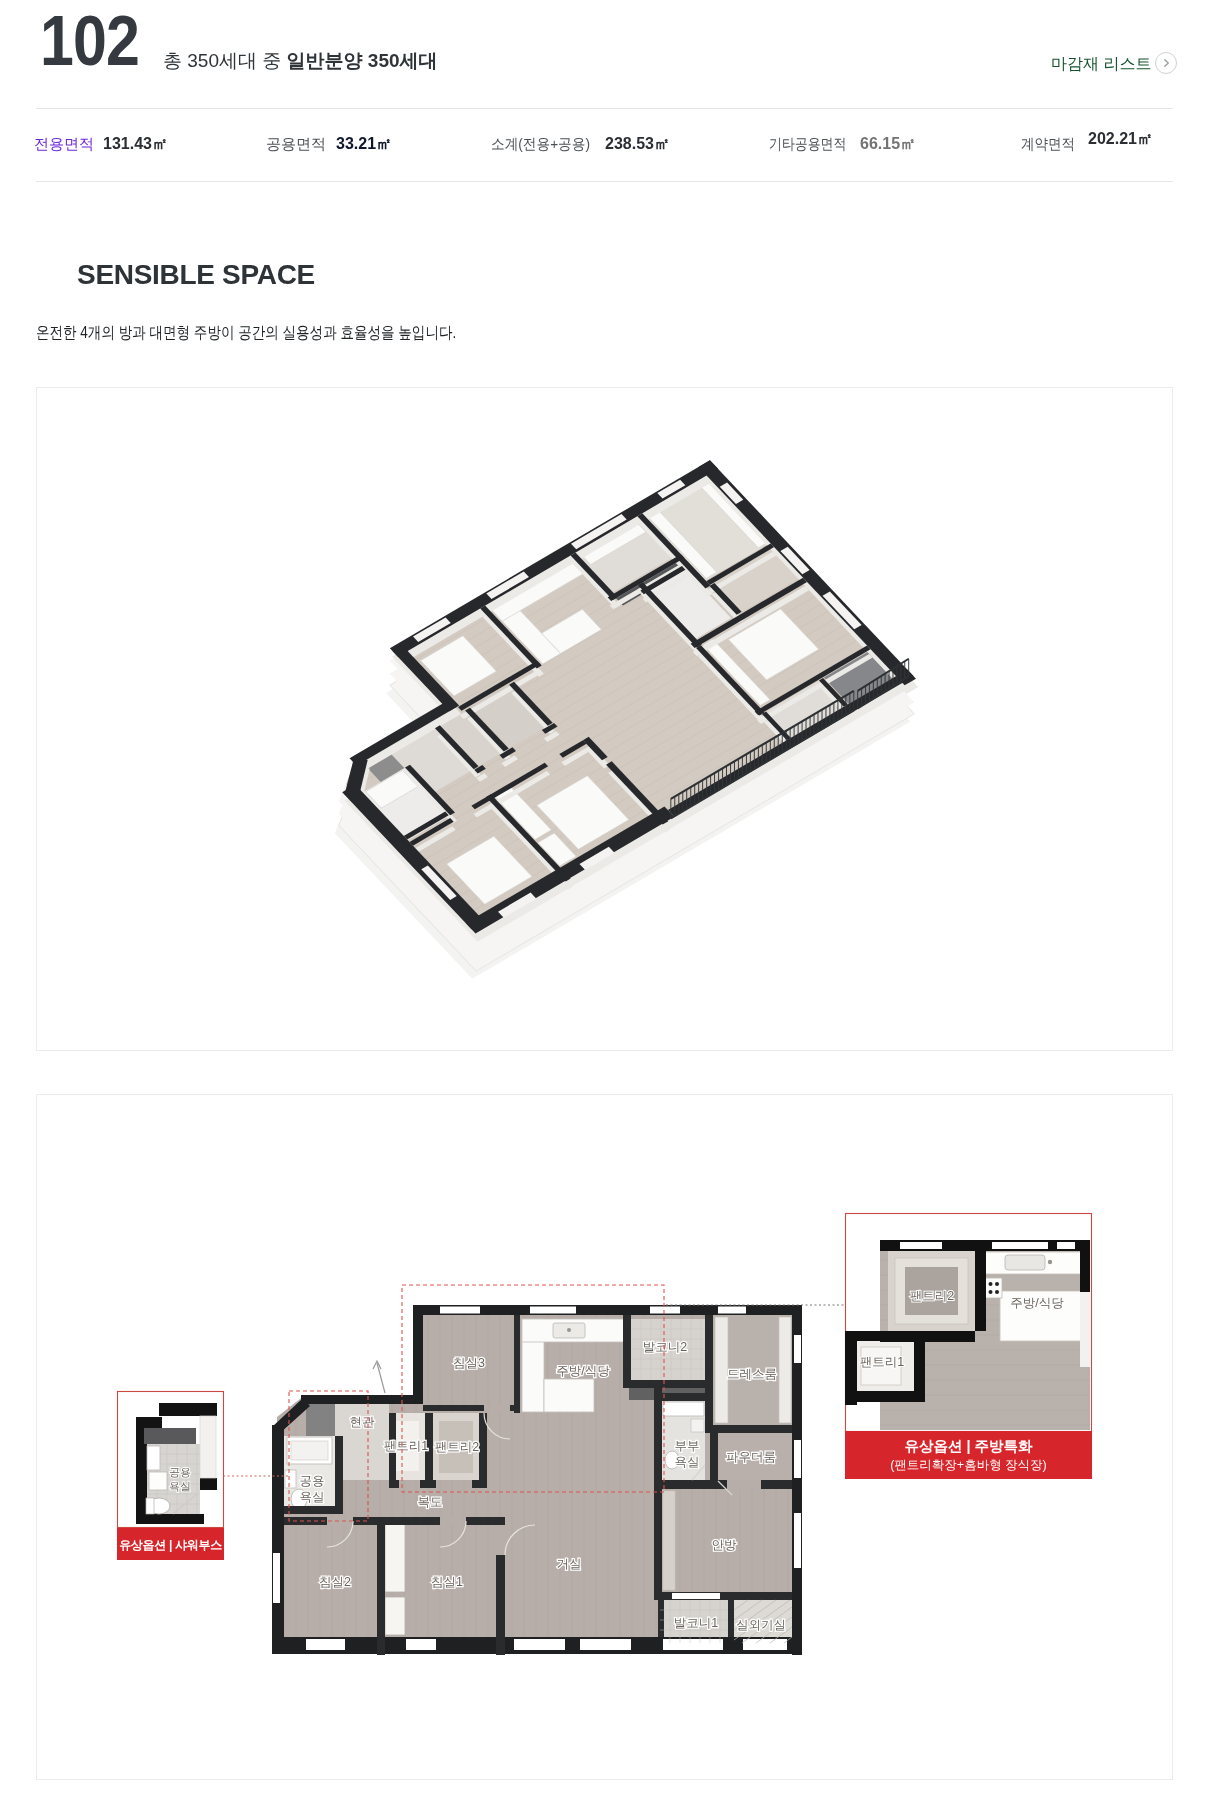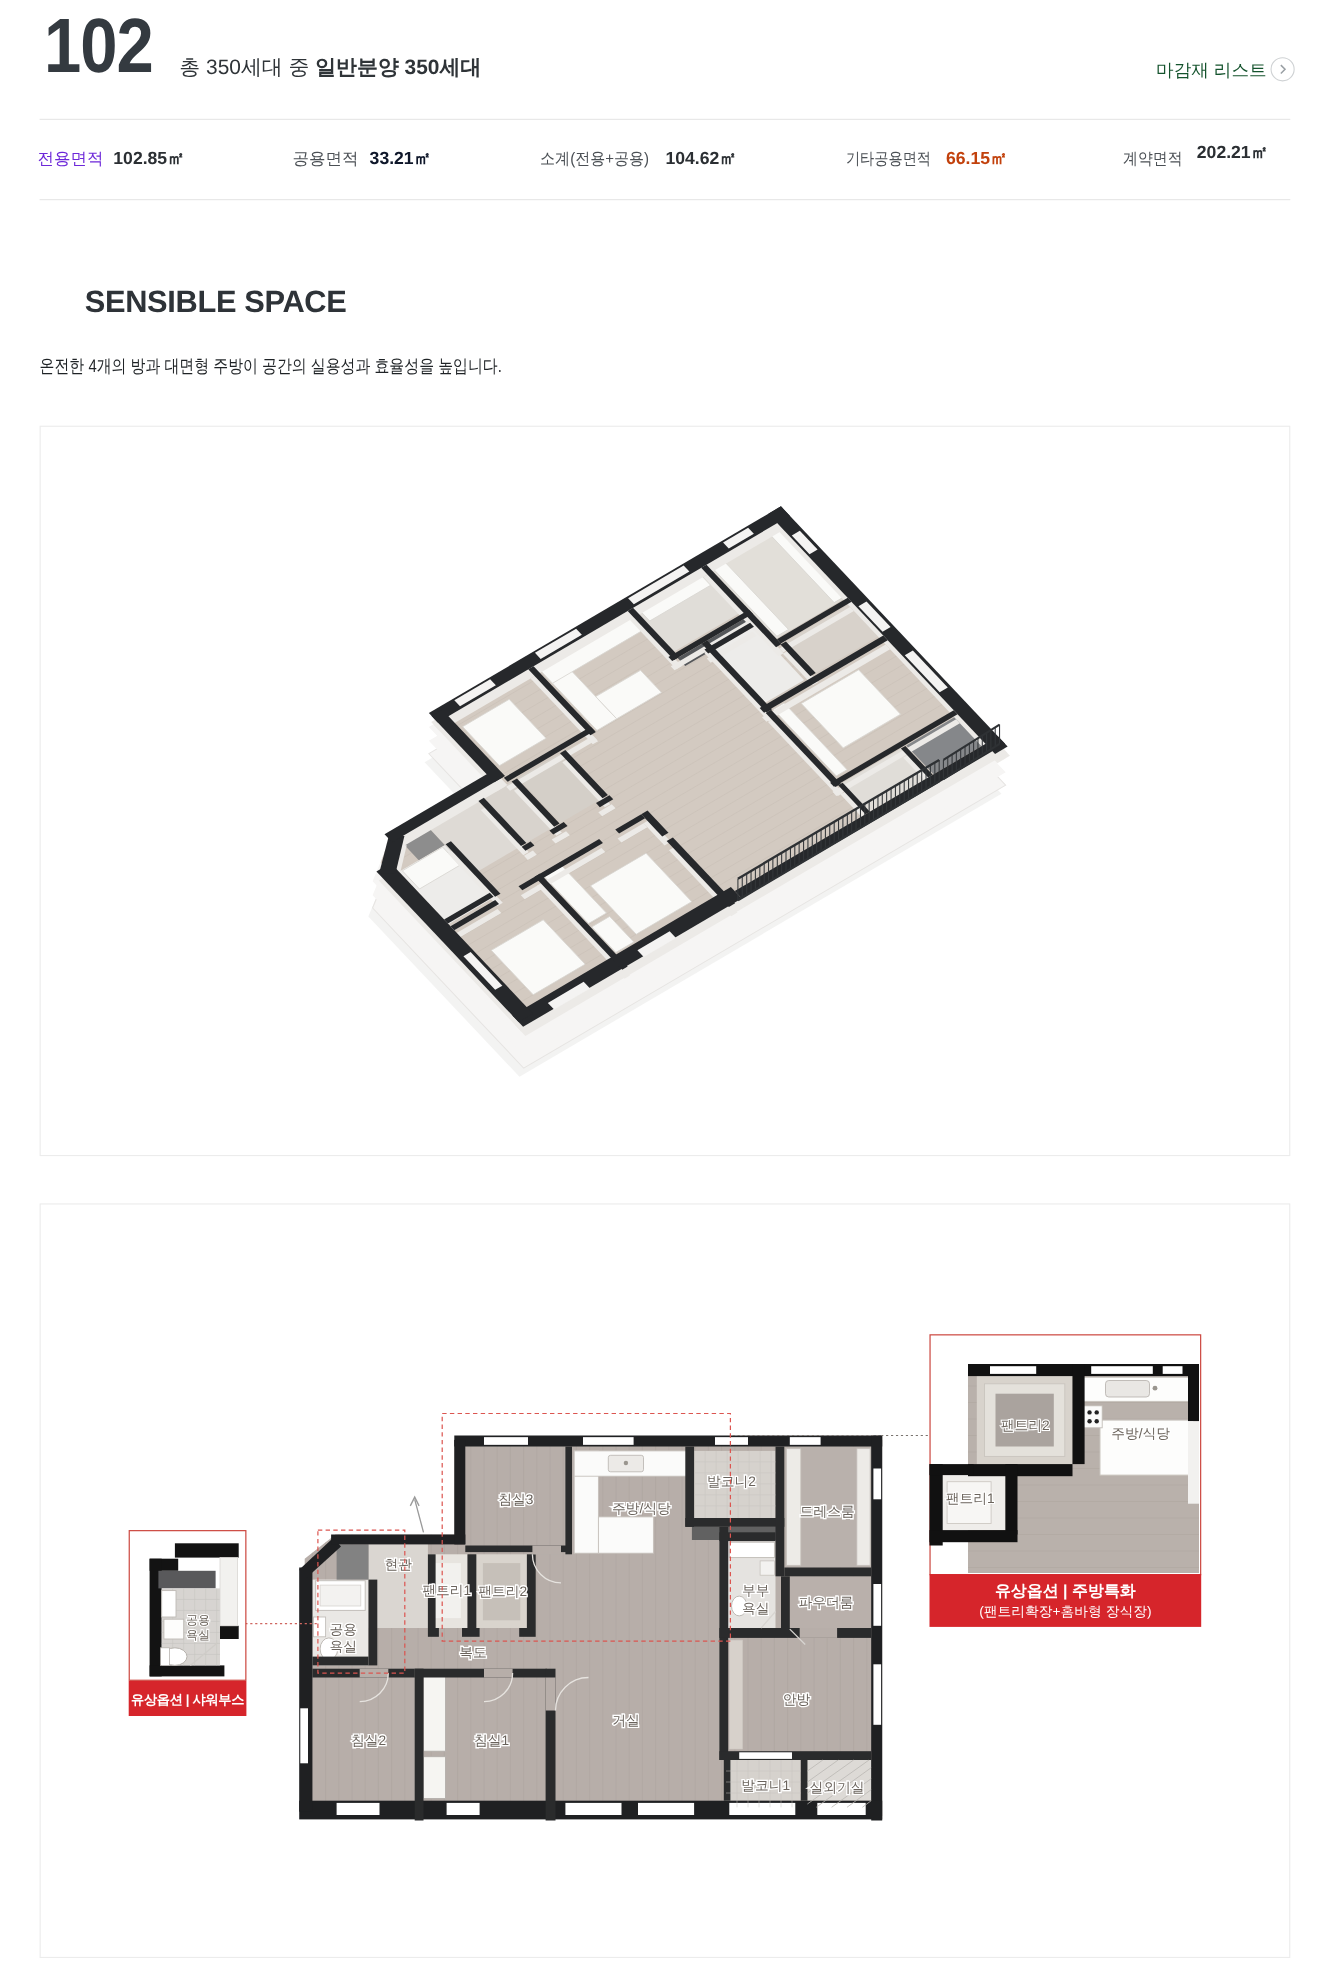--- a/index.html
+++ b/index.html
@@ -21,30 +21,30 @@
   <svg width="20" height="20" viewBox="0 0 20 20" style="display:block">
       <path d="M8.4 6.2 L12.2 10 L8.4 13.8" fill="none" stroke="#9aa0a5" stroke-width="1.4"></path>
     </svg>
 </div>
 
 <div class="abs" style="left:36px;top:108px;width:1137px;height:1px;background:#e6e6e6;"></div>
 
 <div class="abs" style="left:36px;top:181px;width:1137px;height:1px;background:#e6e6e6;"></div>
 
 <div class="abs" style="left:34px;top:135px;font-size:15px;color:#6d28d9;">전용면적</div>
-<div class="abs" style="left:103px;top:134px;font-size:16px;font-weight:bold;color:#2b2f33;">102.85㎡</div>
+<div class="abs" style="left:103px;top:134px;font-size:16px;font-weight:bold;color:#2b2f33;">131.43㎡</div>
 
 <div class="abs" style="left:266px;top:135px;font-size:15px;color:#4b5055;">공용면적</div>
 <div class="abs" style="left:336px;top:134px;font-size:16px;font-weight:bold;color:#0f172a;">33.21㎡</div>
 
 <div class="abs" style="left:491px;top:135px;font-size:15px;color:#4b5055;transform:scaleX(0.91);transform-origin:0 0;">소계(전용+공용)</div>
-<div class="abs" style="left:605px;top:134px;font-size:16px;font-weight:bold;color:#2b2f33;">104.62㎡</div>
+<div class="abs" style="left:605px;top:134px;font-size:16px;font-weight:bold;color:#2b2f33;">238.53㎡</div>
 
 <div class="abs" style="left:769px;top:135px;font-size:15px;color:#4b5055;transform:scaleX(0.86);transform-origin:0 0;">기타공용면적</div>
-<div class="abs" style="left:860px;top:134px;font-size:16px;font-weight:bold;color:#c2410c;">66.15㎡</div>
+<div class="abs" style="left:860px;top:134px;font-size:16px;font-weight:bold;color:#737373;">66.15㎡</div>
 
 <div class="abs" style="left:1021px;top:135px;font-size:15px;color:#4b5055;transform:scaleX(0.9);transform-origin:0 0;">계약면적</div>
 <div class="abs" style="left:1088px;top:129px;font-size:16px;font-weight:bold;color:#2b2f33;">202.21㎡</div>
 
 <div class="abs" style="left:36px;top:259px;font-size:28px;font-weight:bold;color:#2e3338;letter-spacing:-0.3px;margin-left:41px;">SENSIBLE SPACE</div>
 
 <div class="abs" style="left:36px;top:322px;font-size:16.5px;color:#1f2326;transform:scaleX(0.82);transform-origin:0 0;">온전한 4개의 방과 대면형 주방이 공간의 실용성과 효율성을 높입니다.</div>
 
 <div class="abs" style="left:36px;top:387px;width:1135px;height:662px;border:1px solid #ececec;">
 <svg width="1133" height="660" viewBox="0 0 1133 660" style="display:block">

